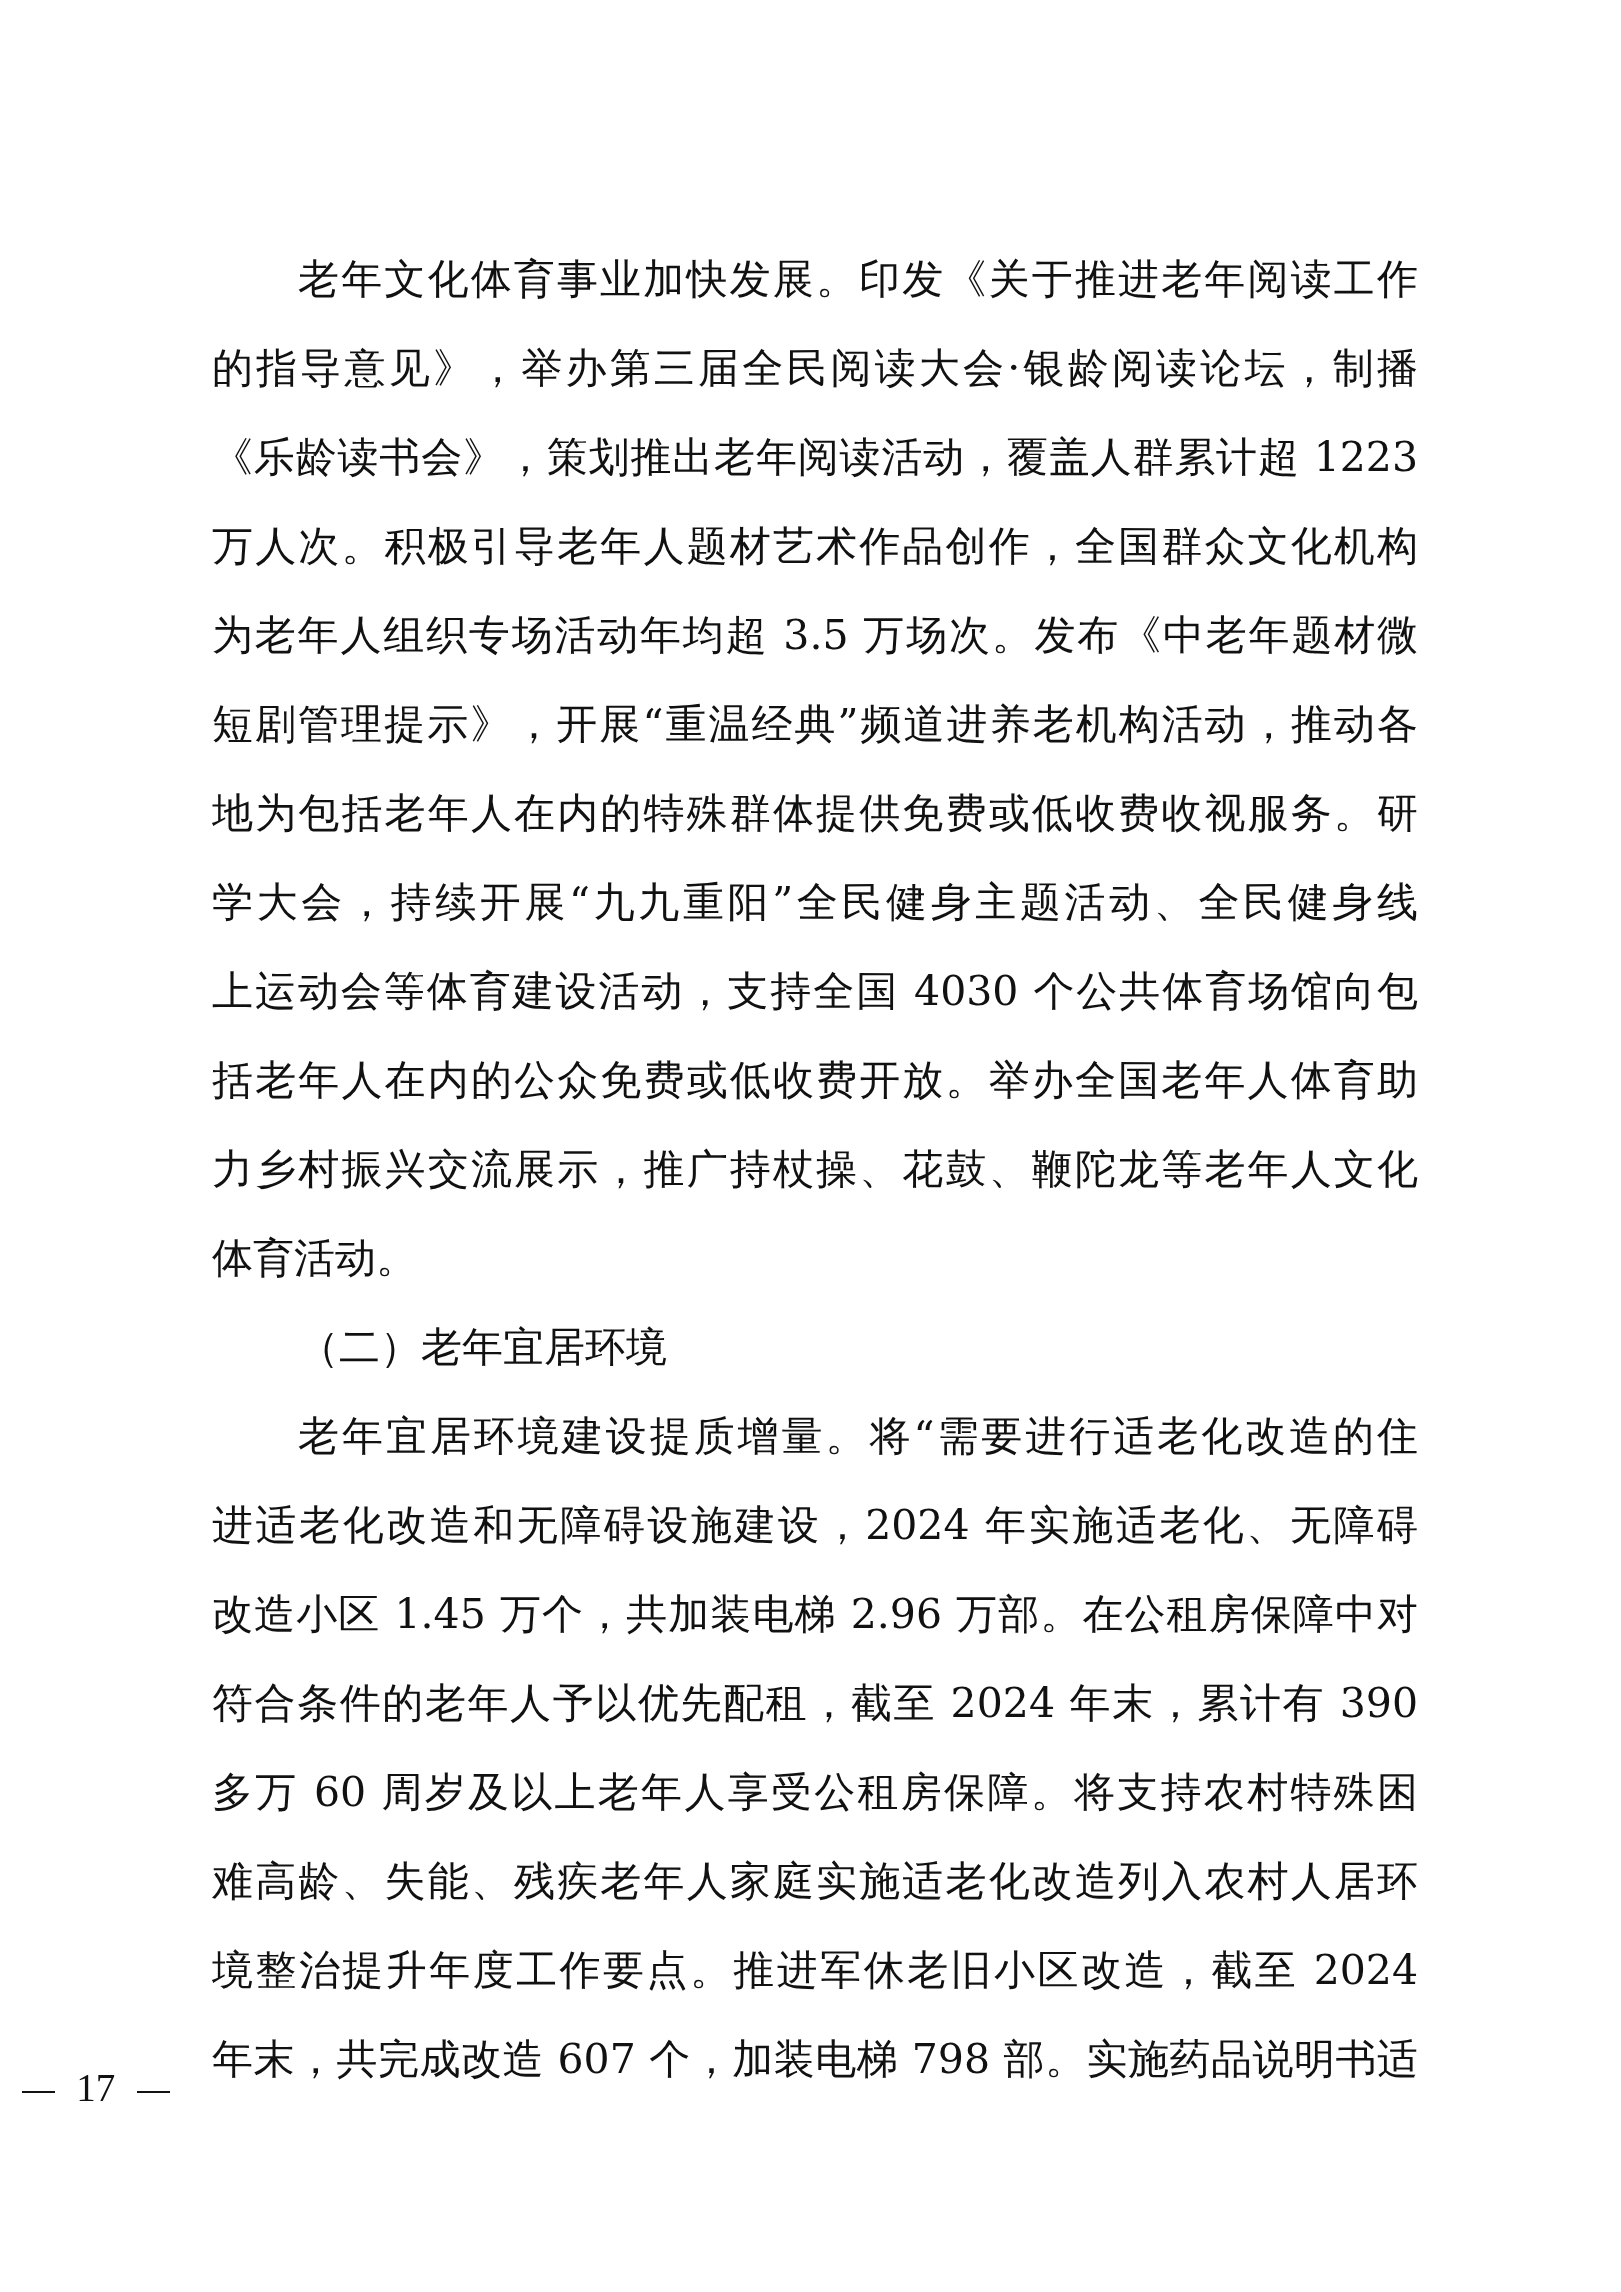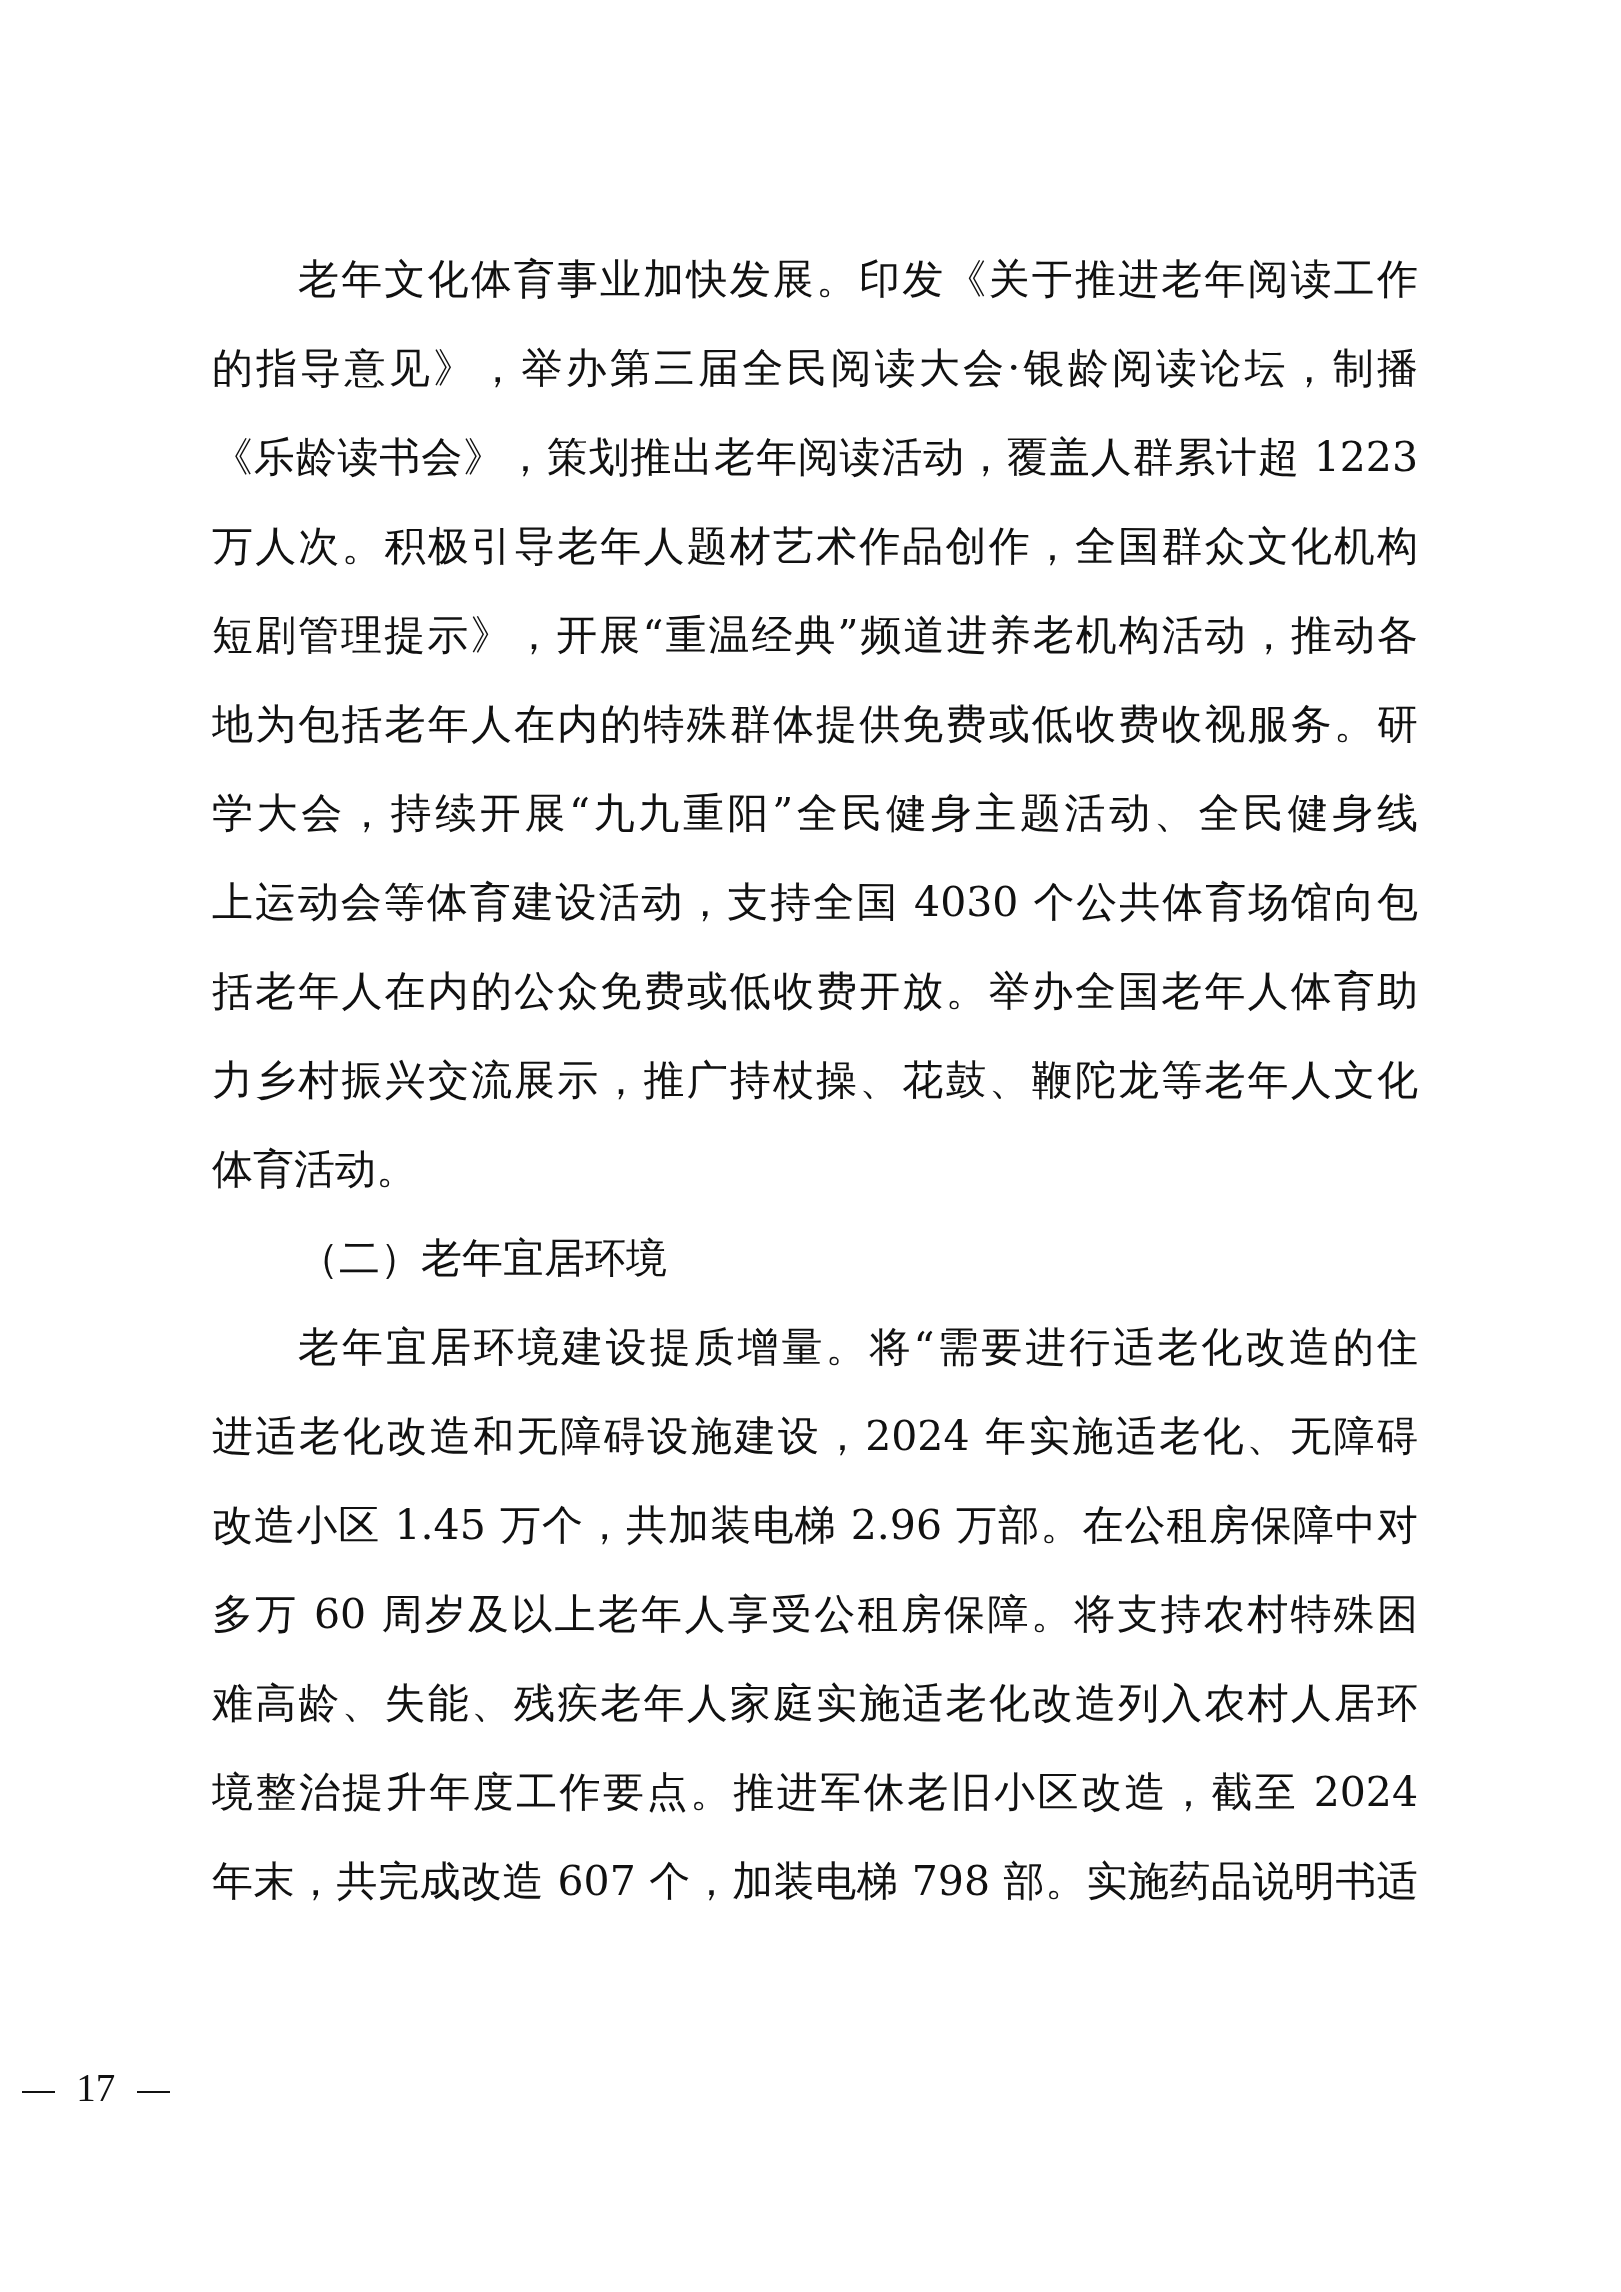--- a/index.html
+++ b/index.html
@@ -69,35 +69,37 @@
 <body>
 
 <div class="page">
   <div class="body-text">
 
     <div>
       <div class="line indent">老年文化体育事业加快发展。印发《关于推进老年阅读工作</div>
       <div class="line">的指导意见》，举办第三届全民阅读大会·银龄阅读论坛，制播</div>
       <div class="line">《乐龄读书会》，策划推出老年阅读活动，覆盖人群累计超 1223</div>
       <div class="line">万人次。积极引导老年人题材艺术作品创作，全国群众文化机构</div>
+      <div class="line">为老年人组织专场活动年均超 3.5 万场次。发布《中老年题材微</div>
       <div class="line">短剧管理提示》，开展“重温经典”频道进养老机构活动，推动各</div>
       <div class="line">地为包括老年人在内的特殊群体提供免费或低收费收视服务。研</div>
       <div class="line">学大会，持续开展“九九重阳”全民健身主题活动、全民健身线</div>
       <div class="line">上运动会等体育建设活动，支持全国 4030 个公共体育场馆向包</div>
       <div class="line">括老年人在内的公众免费或低收费开放。举办全国老年人体育助</div>
       <div class="line">力乡村振兴交流展示，推广持杖操、花鼓、鞭陀龙等老年人文化</div>
       <div class="line last">体育活动。</div>
     </div>
 
     <div class="line heading">（二）老年宜居环境</div>
 
     <div>
       <div class="line indent">老年宜居环境建设提质增量。将“需要进行适老化改造的住</div>
       <div class="line">进适老化改造和无障碍设施建设，2024 年实施适老化、无障碍</div>
       <div class="line">改造小区 1.45 万个，共加装电梯 2.96 万部。在公租房保障中对</div>
+      <div class="line">符合条件的老年人予以优先配租，截至 2024 年末，累计有 390</div>
       <div class="line">多万 60 周岁及以上老年人享受公租房保障。将支持农村特殊困</div>
       <div class="line">难高龄、失能、残疾老年人家庭实施适老化改造列入农村人居环</div>
       <div class="line">境整治提升年度工作要点。推进军休老旧小区改造，截至 2024</div>
       <div class="line">年末，共完成改造 607 个，加装电梯 798 部。实施药品说明书适</div>
     </div>
 
   </div>
 
   <div class="page-number">
     <span class="dash"></span><span>17</span><span class="dash"></span>

